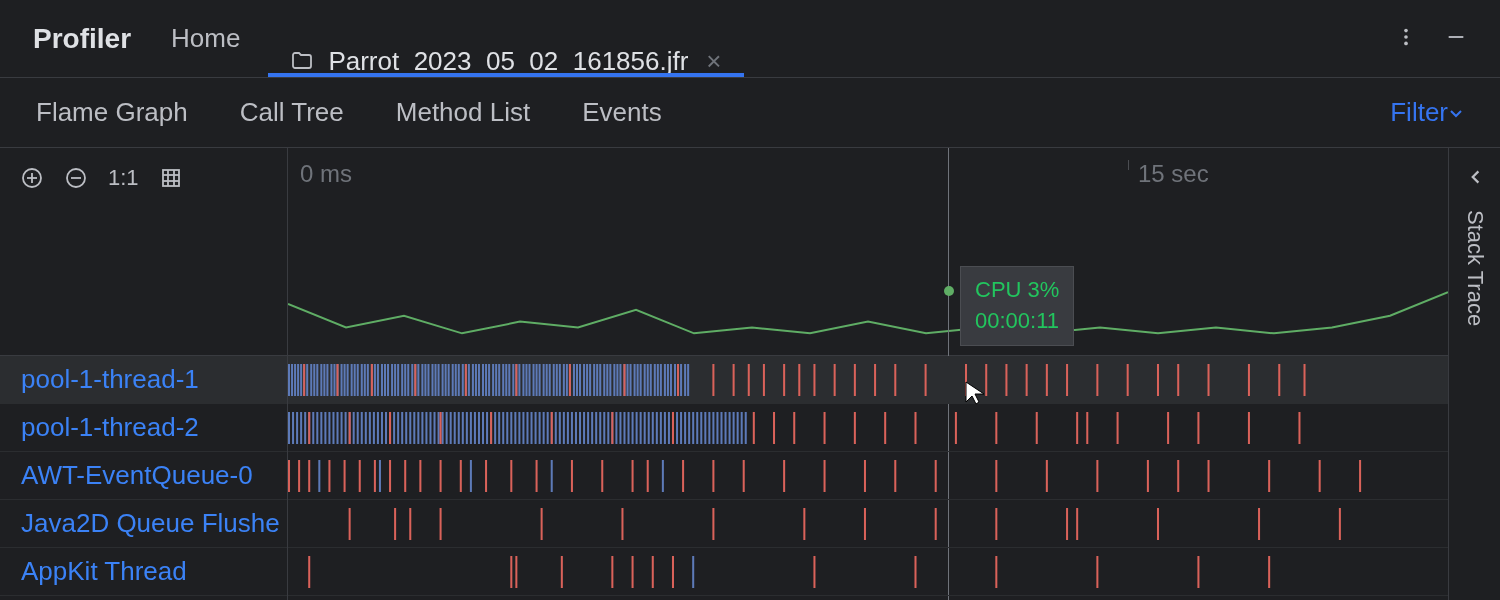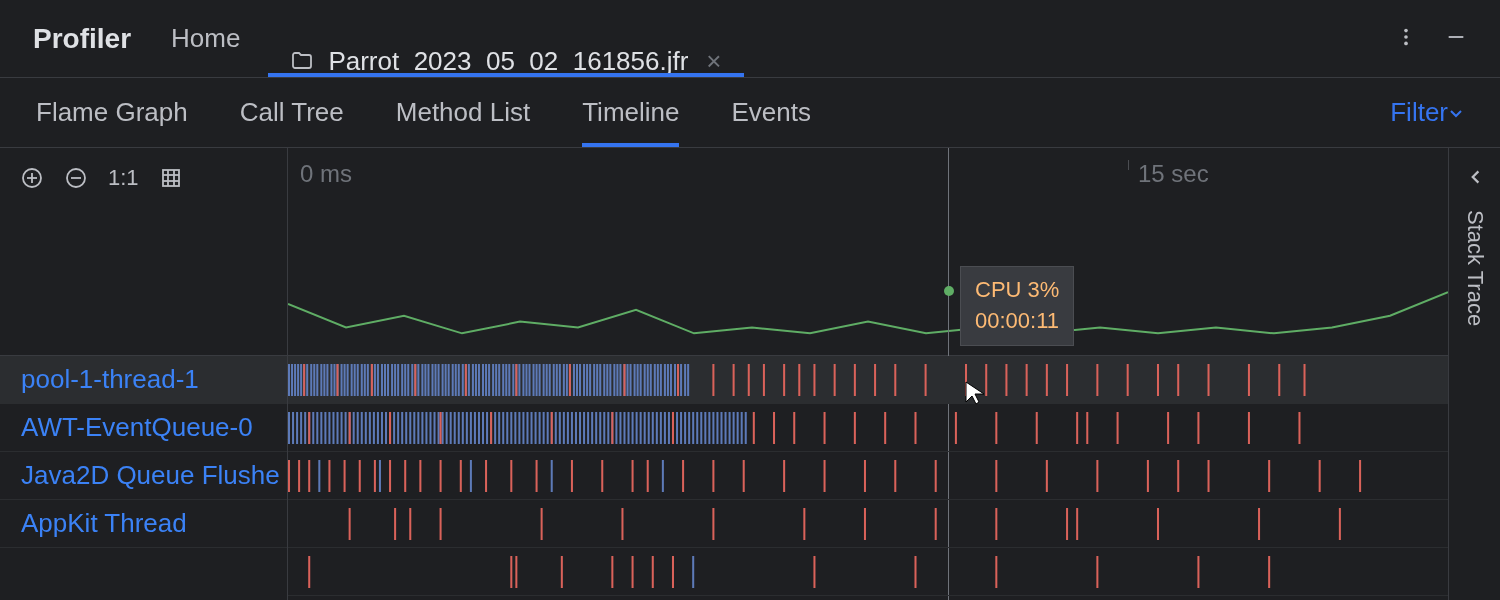--- a/index.html
+++ b/index.html
@@ -222,21 +222,21 @@
     top: 138px;
   }
   .tooltip {
     position: absolute;
     left: 672px;
     top: 118px;
     background: #393b40;
     border: 1px solid #4b4d52;
     padding: 8px 14px;
     font-size: 22px;
-    color: #fdba74;
+    color: #22c55e;
     line-height: 1.4;
     white-space: nowrap;
   }
 
   .thread-tracks {
     position: absolute;
     top: 208px;
     left: 0;
     right: 0;
   }
@@ -308,21 +308,20 @@
         <line x1="4" y1="12" x2="20" y2="12"></line>
       </svg>
     </span>
   </div>
 </div>
 
 <div class="sub-tabs">
   <div class="tab">Flame Graph</div>
   <div class="tab">Call Tree</div>
   <div class="tab">Method List</div>
-  <div class="tab active">Timeline</div>
   <div class="tab">Events</div>
   <div class="filter">
     <span>Filter</span>
     <span class="chev">
       <svg viewBox="0 0 16 16" fill="none" stroke="#3574f0" stroke-width="2">
           <polyline points="3,6 8,11 13,6"></polyline>
         </svg>
     </span>
   </div>
 </div>
@@ -350,20 +349,21 @@
           <rect x="4" y="4" width="16" height="16"></rect>
           <line x1="4" y1="9" x2="20" y2="9"></line>
             <line x1="4" y1="15" x2="20" y2="15"></line>
           <line x1="9" y1="4" x2="9" y2="20"></line>
             <line x1="15" y1="4" x2="15" y2="20"></line>
         </svg>
       </span>
     </div>
     <div class="cpu-area-left"></div>
     <div class="thread-name hover">pool-1-thread-1</div>
+    <div class="thread-name">pool-1-thread-2</div>
     <div class="thread-name">AWT-EventQueue-0</div>
     <div class="thread-name">Java2D Queue Flushe</div>
     <div class="thread-name">AppKit Thread</div>
   </div>
 
   <div class="right-col">
 
     <div class="time-labels">
       <span class="tl0">0 ms</span>
       <span class="tl15">15 sec</span>

